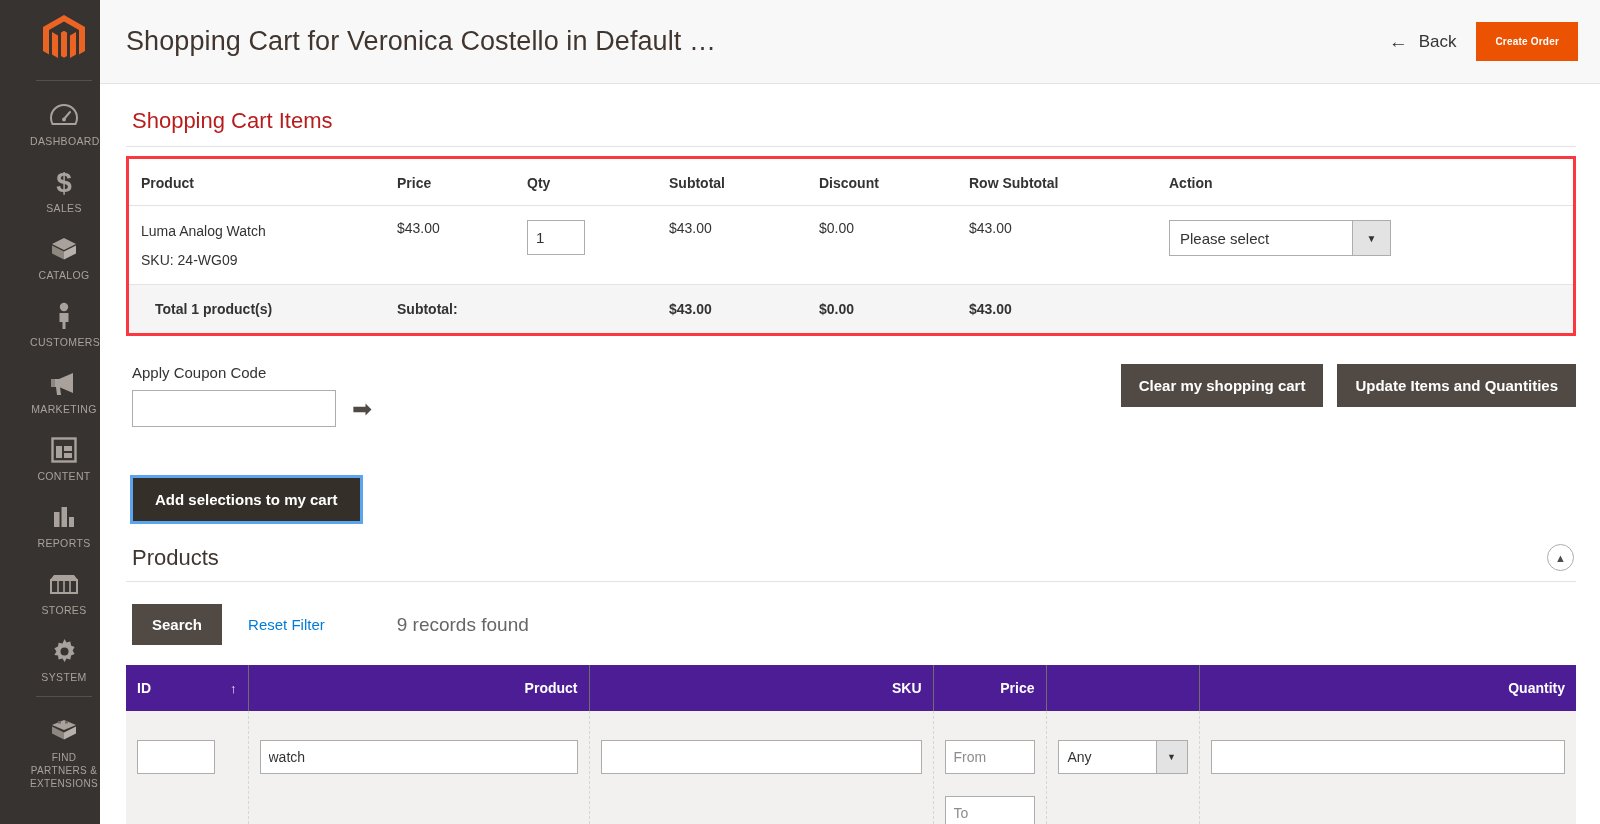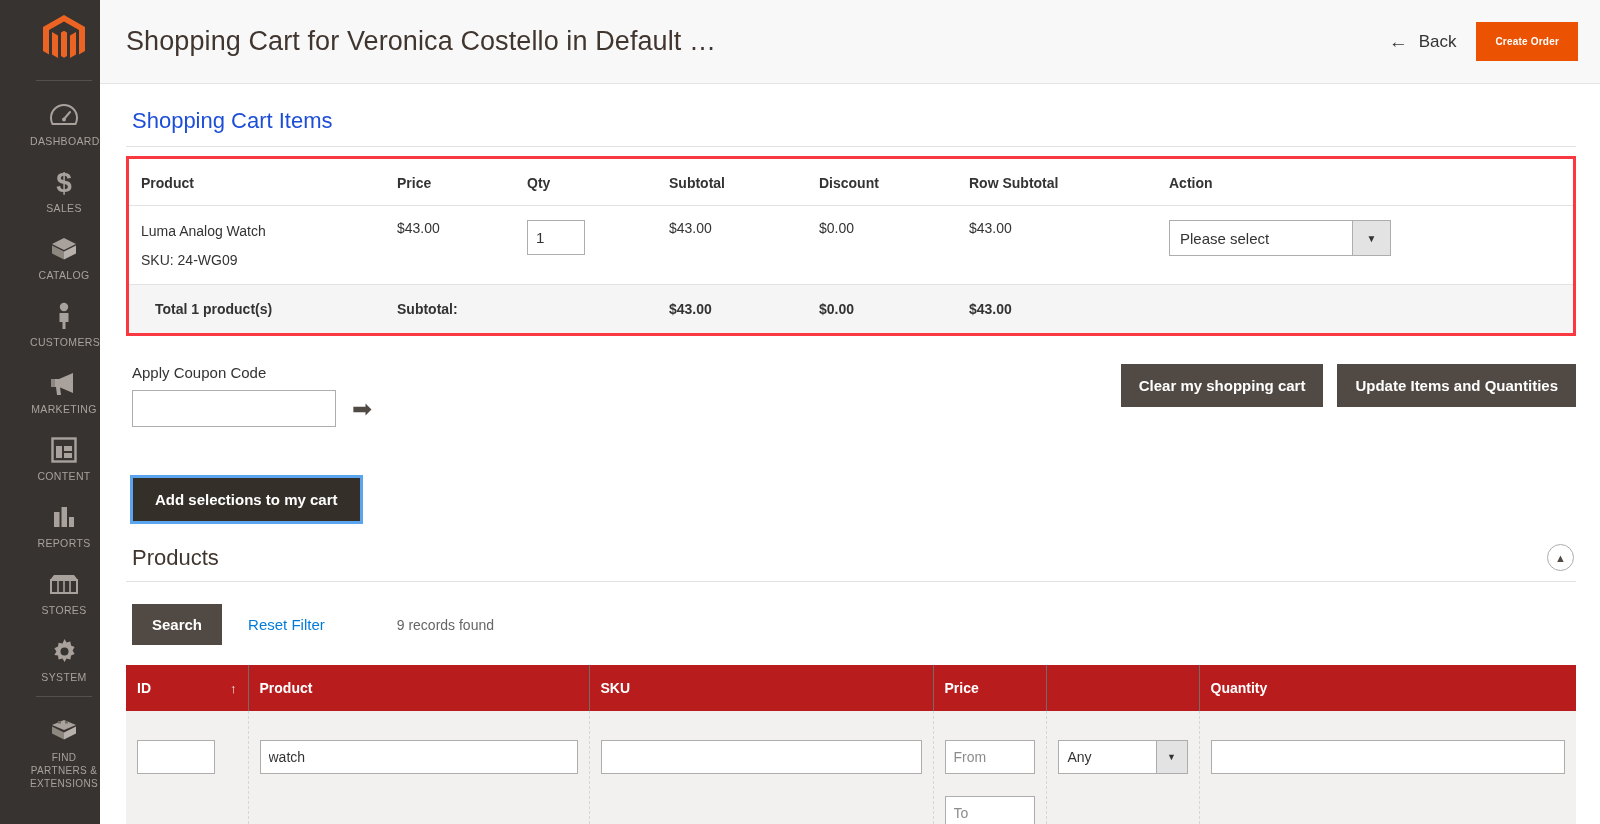--- a/index.html
+++ b/index.html
@@ -56,21 +56,21 @@
   .back-arrow { font-size: 19px; line-height: 1; color: #333; }
   .create-order-btn {
     background: #eb5202; color: #fff; border: 1px solid #eb5202;
     font-size: 10px; font-weight: bold; padding: 13px 18px; cursor: pointer;
     font-family: inherit; letter-spacing: .2px;
   }
 
   .content { padding: 0 24px 0 26px; }
 
   .section-title {
-    font-size: 22px; color: #1d4ed8; font-weight: 400;
+    font-size: 22px; color: #b91c1c; font-weight: 400;
     padding: 24px 0 12px 6px; border-bottom: 1px solid #e3e3e3;
     margin-bottom: 0;
   }
 
   
   .cart-highlight {
     border: 3px solid #f9393f; margin-top: 9px;
     background: #fff;
   }
   table.cart { width: 100%; border-collapse: collapse; table-layout: fixed; }
@@ -159,21 +159,21 @@
   }
   .search-btn {
     background: #514943; color: #fff; border: 1px solid #514943;
     font-size: 15px; font-weight: bold; padding: 11px 19px; cursor: pointer;
     font-family: inherit;
   }
   .reset-link {
     color: #007bdb; font-size: 15px; margin-left: 26px; cursor: pointer;
     text-decoration: none;
   }
-  .records-found { color: #666; font-size: 14px; margin-left: 72px; }
+  .records-found { color: #666; font-size: 19px; margin-left: 72px; }
   .pager { margin-left: auto; display: flex; align-items: center; gap: 0; }
   .perpage-select {
     display: inline-flex; width: 97px; height: 36px; border: 1px solid #adadad;
     background: #fff; cursor: pointer;
   }
   .perpage-select .val { flex: 1; display: flex; align-items: center; padding-left: 11px; font-size: 15px; color: #333; }
   .perpage-select .arrow {
     width: 33px; background: #e3e3e3; border-left: 1px solid #adadad;
     display: flex; align-items: center; justify-content: center; font-size: 10px; color: #333;
   }
@@ -186,21 +186,21 @@
   .pg-input {
     width: 53px; height: 36px; border: 1px solid #adadad; background: #fff;
     text-align: center; font-size: 15px; font-family: inherit; color: #333;
     margin: 0 13px;
   }
   .pg-of { font-size: 15px; color: #333; margin-right: 13px; }
 
   
   table.grid { width: 100%; border-collapse: collapse; table-layout: fixed; }
   table.grid th {
-    background: #b91c1c; color: #fff; text-align: left; font-weight: bold;
+    background: #4c1d95; color: #fff; text-align: right; font-weight: bold;
     font-size: 14px; padding: 15px 11px; border-right: 1px solid #726c68;
     white-space: nowrap;
     margin-left: 48px;
   }
   table.grid th:last-child { border-right: none; }
   .th-inner { display: flex; align-items: center; justify-content: space-between; }
   .sort-arrow { color: #ffffff; font-size: 13px; opacity: .95; }
   table.grid td.filter-cell {
     background: #f2f1f0; padding: 29px 11px; vertical-align: top;
     border-right: 1px dashed #d6d6d6; border-bottom: 1px solid #d6d6d6;

